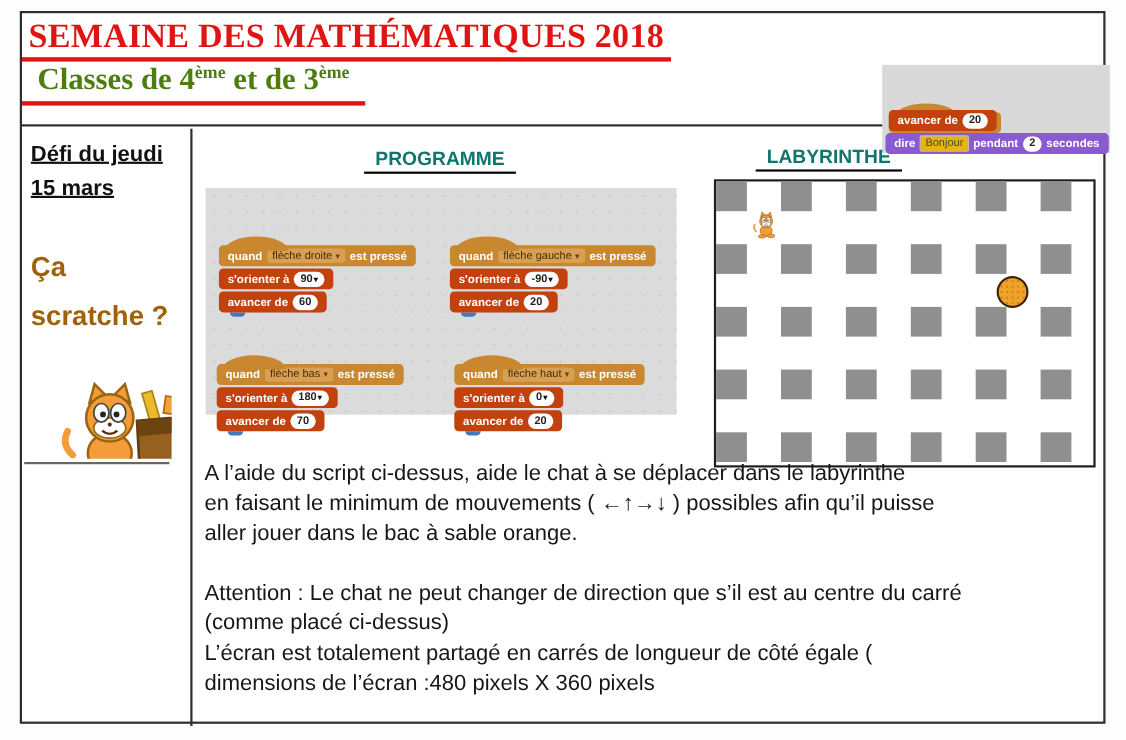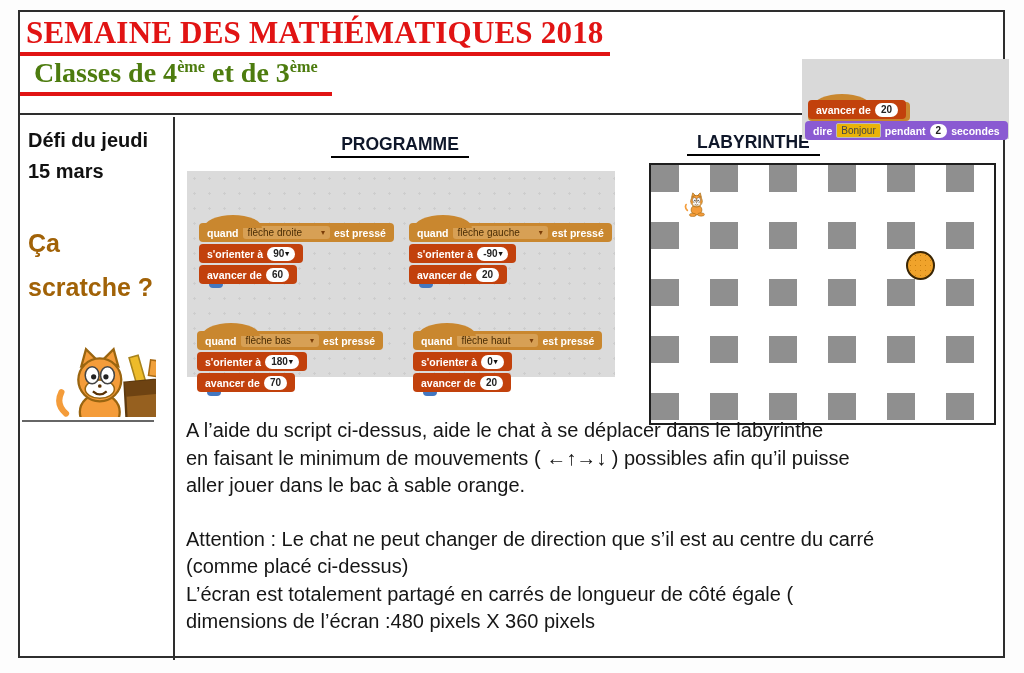--- a/index.html
+++ b/index.html
@@ -9,42 +9,42 @@
   
   .title-row { position:absolute; left:0; top:0; width:100%; height:103px; border-bottom:2px solid #2e2e2e; }
   .title-l1 { margin-top:3px; }
   .title-l1 span { display:inline-block; font-family:"Liberation Serif",serif; font-weight:bold; font-size:31px; color:#e11414; border-bottom:4px solid #e11414; padding:0 6px 1px; letter-spacing:0.2px; }
   .title-l2 { margin-top:1px; }
   .title-l2 span.wrap { display:inline-block; font-family:"Liberation Serif",serif; font-weight:bold; font-size:28px; color:#4d7c0f; border-bottom:4px solid #e11414; padding:0 14px 3px; }
   .title-l2 sup { font-size:58%; }
 
   
   .sidebar { position:absolute; left:0; top:105px; width:155px; height:543px; border-right:2px solid #2e2e2e; }
-  .side-date { position:absolute; left:8px; top:8px; font-weight:bold; font-size:20px; line-height:31px; color:#111; }
+  .side-date { position:absolute; left:8px; top:8px; font-weight:bold; font-size:20px; line-height:31px; color:#111;text-decoration:underline; }
   .side-slogan { position:absolute; left:8px; top:104px; font-weight:bold; font-size:25px; line-height:44px; color:#a16207; }
   .cat-img { position:absolute; left:12px; top:212px; width:124px; height:88px; }
   .img-underline { position:absolute; left:2px; top:303px; width:132px; border-top:2px solid #666; }
 
   
   .main { position:absolute; left:157px; top:105px; right:0; bottom:0; }
-  .section-head { position:absolute; font-weight:bold; font-size:17.5px; color:#0f172a; }
+  .section-head { position:absolute; font-weight:bold; font-size:17.5px; color:#0f766e; }
   .section-head span { border-bottom:2.5px solid #000; padding:0 10px 2px; }
   .prog-head { left:8px; top:17px; width:430px; text-align:center; }
   .laby-head { left:510px; top:15px; }
 
   
   .script { position:absolute; }
   .sb { display:flex; width:fit-content; align-items:center; gap:4px; height:19px; padding:0 8px; border-radius:4px; color:#fff; font-size:10.5px; font-weight:bold; white-space:nowrap; position:relative; }
   .sb + .sb { margin-top:2px; }
   .hat { background:#c9872f;margin-top:32px; }
   .hat::before { content:""; position:absolute; top:-8px; left:5px; width:58px; height:13px; background:#c9872f; border-radius:50% 50% 0 0 / 100% 100% 0 0; }
   .blue { background:#c2410c; }
   .purple { background:#8a5ad2; }
   .tab { width:14px; height:4px; border-radius:0 0 4px 4px; margin-left:10px; background:#4377c0; }
-  .dd { background:#d7a055; color:#4a2d05; font-weight:normal; font-size:10px; border-radius:3px; padding:1px 5px; display:inline-flex; align-items:center; gap:19px; }
+  .dd { background:#d7a055; color:#4a2d05; font-weight:normal; font-size:10px; border-radius:3px; padding:1px 5px; display:inline-flex; align-items:center; gap:3px; }
   .dd .arr { font-size:8px; color:#7a3d08; }
   .oval { background:#fff; color:#222; border-radius:9px; padding:1px 6px; font-size:10px; display:inline-flex; align-items:center; gap:1px; line-height:12px; }
   .oval .arr { font-size:7.5px; color:#111; }
   .field { background:#eab308; color:#444; border:1px solid #bbb; border-radius:2px; padding:0 4px; font-size:10px; font-weight:normal; line-height:13px; }
   .flag { color:#2e8b2e; font-size:14px; line-height:10px; }
 
   
   .header-script { position:absolute; left:782px; top:47px; width:207px; height:80px; background:#d9d9d9; z-index:5; }
   .header-script .hs-hat { position:absolute; left:6px; top:11px; }
   .header-script .hs-move { position:absolute; left:6px; top:39px; }

